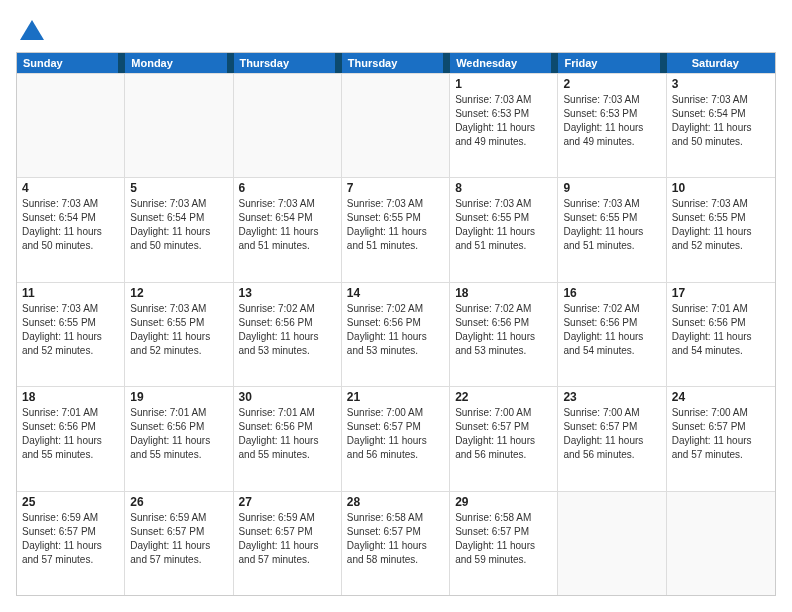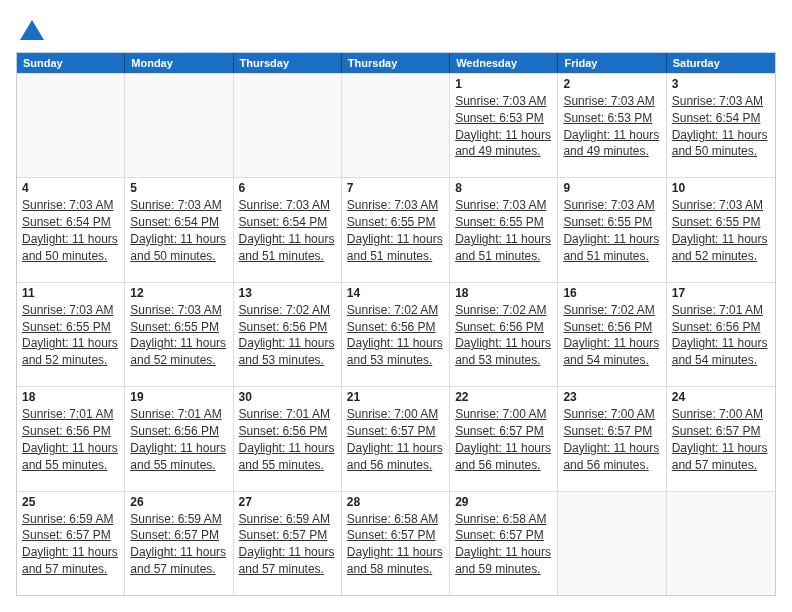--- a/index.html
+++ b/index.html
@@ -64,24 +64,24 @@
     .cal-header {
       display: grid;
       grid-template-columns: repeat(7, 1fr);
       background: #1a6fc4;
     }
     .cal-header-cell {
       color: #fff;
       font-size: 11px;
       font-weight: bold;
       padding: 4px 6px;
-      border-right: 1px solid #0c4a6e;
+      border-right: 7px solid #0c4a6e;
       text-align: left;
     }
-    .cal-header-cell:last-child { border-right: none; }
+    .cal-header-cell:last-child { border-right: none; margin-left: 19px; }
     .cal-body {
       flex: 1;
       display: flex;
       flex-direction: column;
     }
     .cal-row {
       display: grid;
       grid-template-columns: repeat(7, 1fr);
       flex: 1;
       border-top: 1px solid #ddd;
@@ -97,24 +97,23 @@
     }
     .cal-cell:last-child { border-right: none; }
     .cal-cell.empty { background: #f9f9f9; }
     .day-num {
       font-size: 12px;
       font-weight: bold;
       color: #222;
       margin-bottom: 2px;
     }
     .day-info {
-      font-size: 12px;
+      font-size: 10px;
       line-height: 1.4;
       color: #333;
-      text-decoration: underline;
     }
   </style>
 </head>
 <body>
 
 <div class="page">
   <div class="header">
     <div class="logo">
       <div class="logo-text">
         <span></span>

